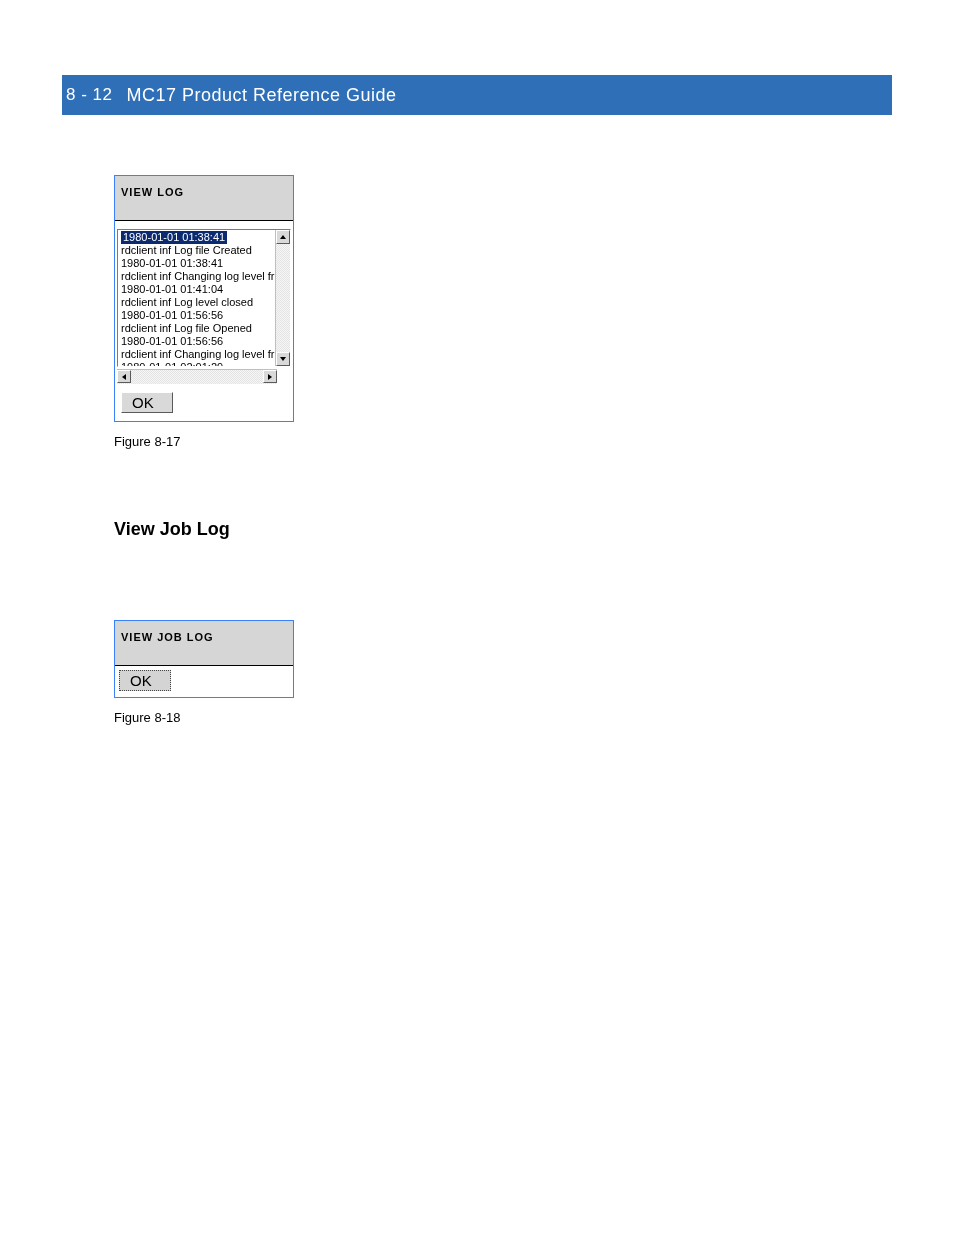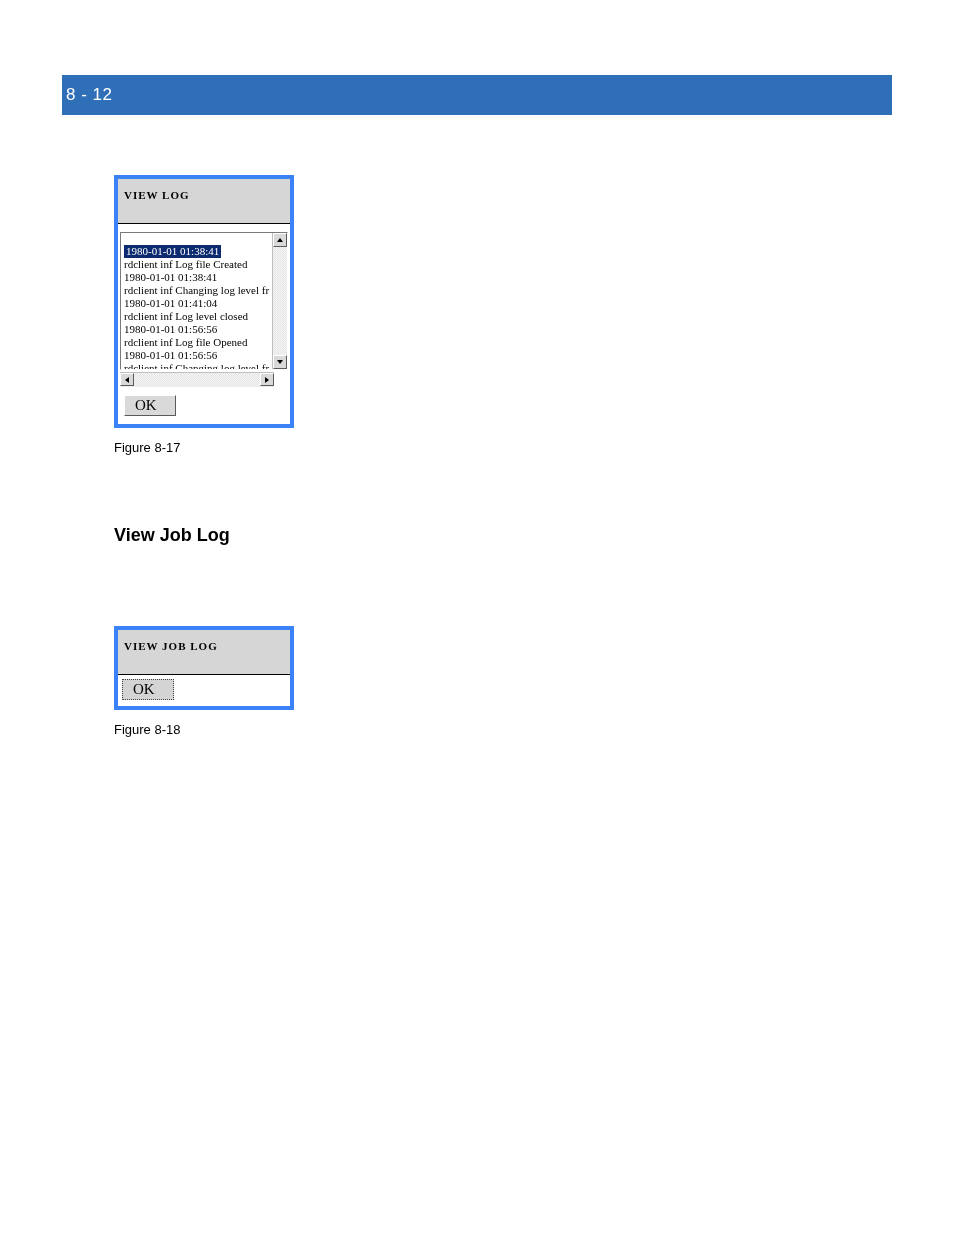--- a/index.html
+++ b/index.html
@@ -12,23 +12,23 @@
     display: flex;
     align-items: center;
     padding: 0 4px;
     margin-bottom: 60px;
   }
   .header-bar .pagenum { font-size: 17px; font-weight: 400; margin-right: 14px; letter-spacing: 0.5px; }
   .header-bar .title { font-size: 18px; font-weight: 400; letter-spacing: 0.5px; }
   .content { padding-left: 52px; }
   .win {
     width: 180px;
-    border: 4px solid #3b82f6;
+    border: 1px solid #3b82f6;
     background: #fff;
-    font-family: Liberation Serif, serif;
+    font-family: Liberation Sans, sans-serif;
     font-size: 11px;
   }
   .win-title {
     background: #d6d6d6;
     border-bottom: 1px solid #000;
     padding: 10px 6px 22px 6px;
     font-weight: bold;
     letter-spacing: 1px;
     font-size: 11px;
   }
@@ -38,21 +38,21 @@
     height: 138px;
     margin: 4px 0 2px 0;
     border-top: 1px solid #7a7a7a;
     border-left: 1px solid #7a7a7a;
     border-right: 1px solid #fff;
     border-bottom: 1px solid #fff;
     background: #fff;
     overflow: hidden;
   }
   .listbox-lines {
-    position: absolute; left: 1px; right: 15px; top: 12px;
+    position: absolute; left: 1px; right: 15px; top: 1px;
     font-size: 11px; line-height: 13px;
     white-space: nowrap;
   }
   .listbox-lines .sel {
     background: #0b2a6f; color: #fff; display: inline-block; padding: 0 2px;
   }
   .listbox-lines div { padding-left: 2px; }
   .v-scroll {
     position: absolute; right: 0; top: 0; bottom: 0; width: 15px;
     background: repeating-conic-gradient(#e4e4e4 0% 25%, #f6f6f6 0% 50%) 0/2px 2px;
@@ -98,20 +98,21 @@
   .win2-body { padding: 10px 6px 6px 6px; min-height: 160px; font-size:11px; }
   .ok-row2 { padding: 4px 0 6px 4px; }
 </style>
 </head>
 <body>
 
 <div class="page">
 
   <div class="header-bar">
     <span class="pagenum">8 - 12</span>
+    <span class="title">MC17 Product Reference Guide</span>
   </div>
 
   <div class="content">
 
     <div class="win">
       <div class="win-title">VIEW LOG</div>
       <div class="win-body">
         <div class="listbox-wrap">
           <div class="listbox-lines">
             <div><span class="sel">1980-01-01 01:38:41</span></div>

